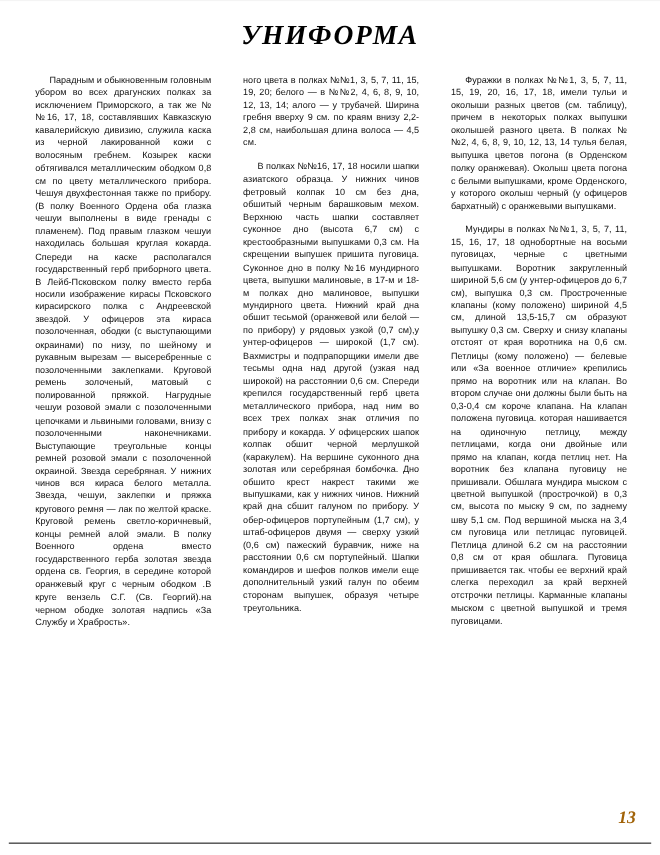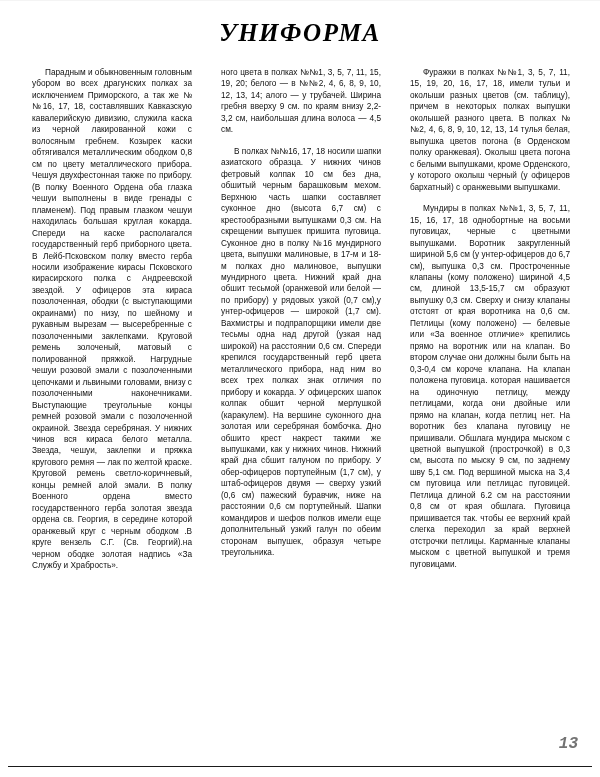--- a/index.html
+++ b/index.html
@@ -70,25 +70,25 @@
     left: 8px;
     top: 766px;
     width: 584px;
     height: 1px;
     background: #1a1a1a;
   }
   .page-number {
     position: absolute;
     right: 22px;
     top: 735px;
-    font-family: Liberation Mono, monospace;
+    font-family: Liberation Serif, serif;
     font-weight: bold;
     font-style: italic;
     font-size: 16px;
-    color: #737373;
+    color: #a16207;
     text-align: right;
   }
   .edge-top {
     position: absolute;
     left: 0; top: 0; width: 600px; height: 1px;
     background: #f4f4f4;
   }
 </style>
 </head>
 <body>
@@ -99,21 +99,21 @@
 
   <h1 class="page-title">УНИФОРМА</h1>
 
   <div class="columns">
 
     <div class="col">
       <p>Парадным и обыкновенным головным убором во всех драгунских полках за исключением Приморского, а так же №№16, 17, 18, составлявших Кавказскую кавалерийскую дивизию, служила каска из черной лакированной кожи с волосяным гребнем. Козырек каски обтягивался металлическим ободком 0,8 см по цвету металлического прибора. Чешуя двухфестонная также по прибору. (В полку Военного Ордена оба глазка чешуи выполнены в виде гренады с пламенем). Под правым глазком чешуи находилась большая круглая кокарда. Спереди на каске располагался государственный герб приборного цвета. В Лейб-Псковском полку вместо герба носили изображение кирасы Псковского кирасирского полка с Андреевской звездой. У офицеров эта кираса позолоченная, ободки (с выступающими окраинами) по низу, по шейному и рукавным вырезам — высеребренные с позолоченными заклепками. Круговой ремень золоченый, матовый с полированной пряжкой. Нагрудные чешуи розовой эмали с позолоченными цепочками и львиными головами, внизу с позолоченными наконечниками.   Выступающие треугольные концы ремней розовой эмали с позолоченной окраиной. Звезда серебряная. У нижних чинов вся кираса белого металла. Звезда, чешуи, заклепки и пряжка кругового ремня — лак по желтой краске. Круговой ремень светло-коричневый, концы ремней алой эмали. В полку Военного ордена вместо государственного герба золотая звезда ордена св. Георгия, в середине которой оранжевый круг с черным ободком .В круге вензель С.Г. (Св. Георгий).на черном ободке золотая надпись «За Службу и Храбрость».</p>
     </div>
 
     <div class="col">
-      <p class="cont">ного цвета в полках №№1, 3, 5, 7, 11, 15, 19, 20; белого — в №№2, 4, 6, 8, 9, 10, 12, 13, 14; алого — у трубачей. Ширина гребня вверху 9 см. по краям внизу 2,2-3,2 см, наибольшая длина волоса — 4,5 см.</p>
+      <p class="cont">ного цвета в полках №№1, 3, 5, 7, 11, 15, 19, 20; белого — в №№2, 4, 6, 8, 9, 10, 12, 13, 14; алого — у трубачей. Ширина гребня вверху 9 см. по краям внизу 2,2-2,8 см, наибольшая длина волоса — 4,5 см.</p>
       <p>В полках №№16, 17, 18 носили шапки азиатского образца. У нижних чинов фетровый колпак 10 см без дна, обшитый черным барашковым мехом. Верхнюю часть шапки составляет суконное дно (высота 6,7 см) с крестообразными выпушками 0,3 см. На скрещении выпушек пришита пуговица. Суконное дно в полку №16 мундирного цвета, выпушки малиновые, в 17-м и 18-м полках дно малиновое, выпушки мундирного цвета. Нижний край дна обшит тесьмой (оранжевой или белой — по прибору) у рядовых узкой (0,7 см),у унтер-офицеров — широкой (1,7 см). Вахмистры и подпрапорщики имели две тесьмы одна над другой (узкая над широкой) на расстоянии 0,6 см. Спереди крепился государственный герб цвета металлического прибора, над ним во всех трех полках знак отличия по прибору и кокарда. У офицерских шапок колпак обшит черной мерлушкой (каракулем). На вершине суконного дна золотая или серебряная бомбочка. Дно обшито крест накрест такими же выпушками, как у нижних чинов. Нижний край дна сбшит галуном по прибору. У обер-офицеров портупейным (1,7 см), у штаб-офицеров двумя — сверху узкий (0,6 см) пажеский буравчик, ниже на расстоянии 0,6 см портупейный. Шапки командиров и шефов полков имели еще дополнительный узкий галун по обеим сторонам выпушек, образуя четыре треугольника.</p>
     </div>
 
     <div class="col">
       <p>Фуражки в полках №№1, 3, 5, 7, 11, 15, 19, 20, 16, 17, 18, имели тульи и околыши разных цветов (см. таблицу), причем в некоторых полках выпушки околышей разного цвета. В полках №№2, 4, 6, 8, 9, 10, 12, 13, 14 тулья белая, выпушка цветов погона (в Орденском полку оранжевая). Околыш цвета погона с белыми выпушками, кроме Орденского, у которого околыш черный (у офицеров бархатный) с оранжевыми выпушками.</p>
       <p>Мундиры в полках №№1, 3, 5, 7, 11, 15, 16, 17, 18 однобортные на восьми пуговицах, черные с цветными выпушками. Воротник закругленный шириной 5,6 см (у унтер-офицеров до 6,7 см), выпушка 0,3 см. Простроченные клапаны (кому положено) шириной 4,5 см, длиной 13,5-15,7 см образуют выпушку 0,3 см. Сверху и снизу клапаны отстоят от края воротника на 0,6 см. Петлицы (кому положено) — белевые или «За военное отличие» крепились прямо на воротник или на клапан. Во втором случае они должны были быть на 0,3-0,4 см короче клапана. На клапан положена пуговица. которая нашивается на одиночную петлицу, между петлицами, когда они двойные или прямо на клапан, когда петлиц нет. На воротник без клапана пуговицу не пришивали. Обшлага мундира мыском с цветной выпушкой (прострочкой) в 0,3 см, высота по мыску 9 см, по заднему шву 5,1 см. Под вершиной мыска на 3,4 см пуговица или петлицас пуговицей. Петлица длиной 6.2 см на расстоянии 0,8 см от края обшлага. Пуговица пришивается так. чтобы ее верхний край слегка переходил за край верхней отстрочки петлицы. Карманные клапаны мыском с цветной выпушкой и тремя пуговицами.</p>
     </div>
 
   </div>
 

